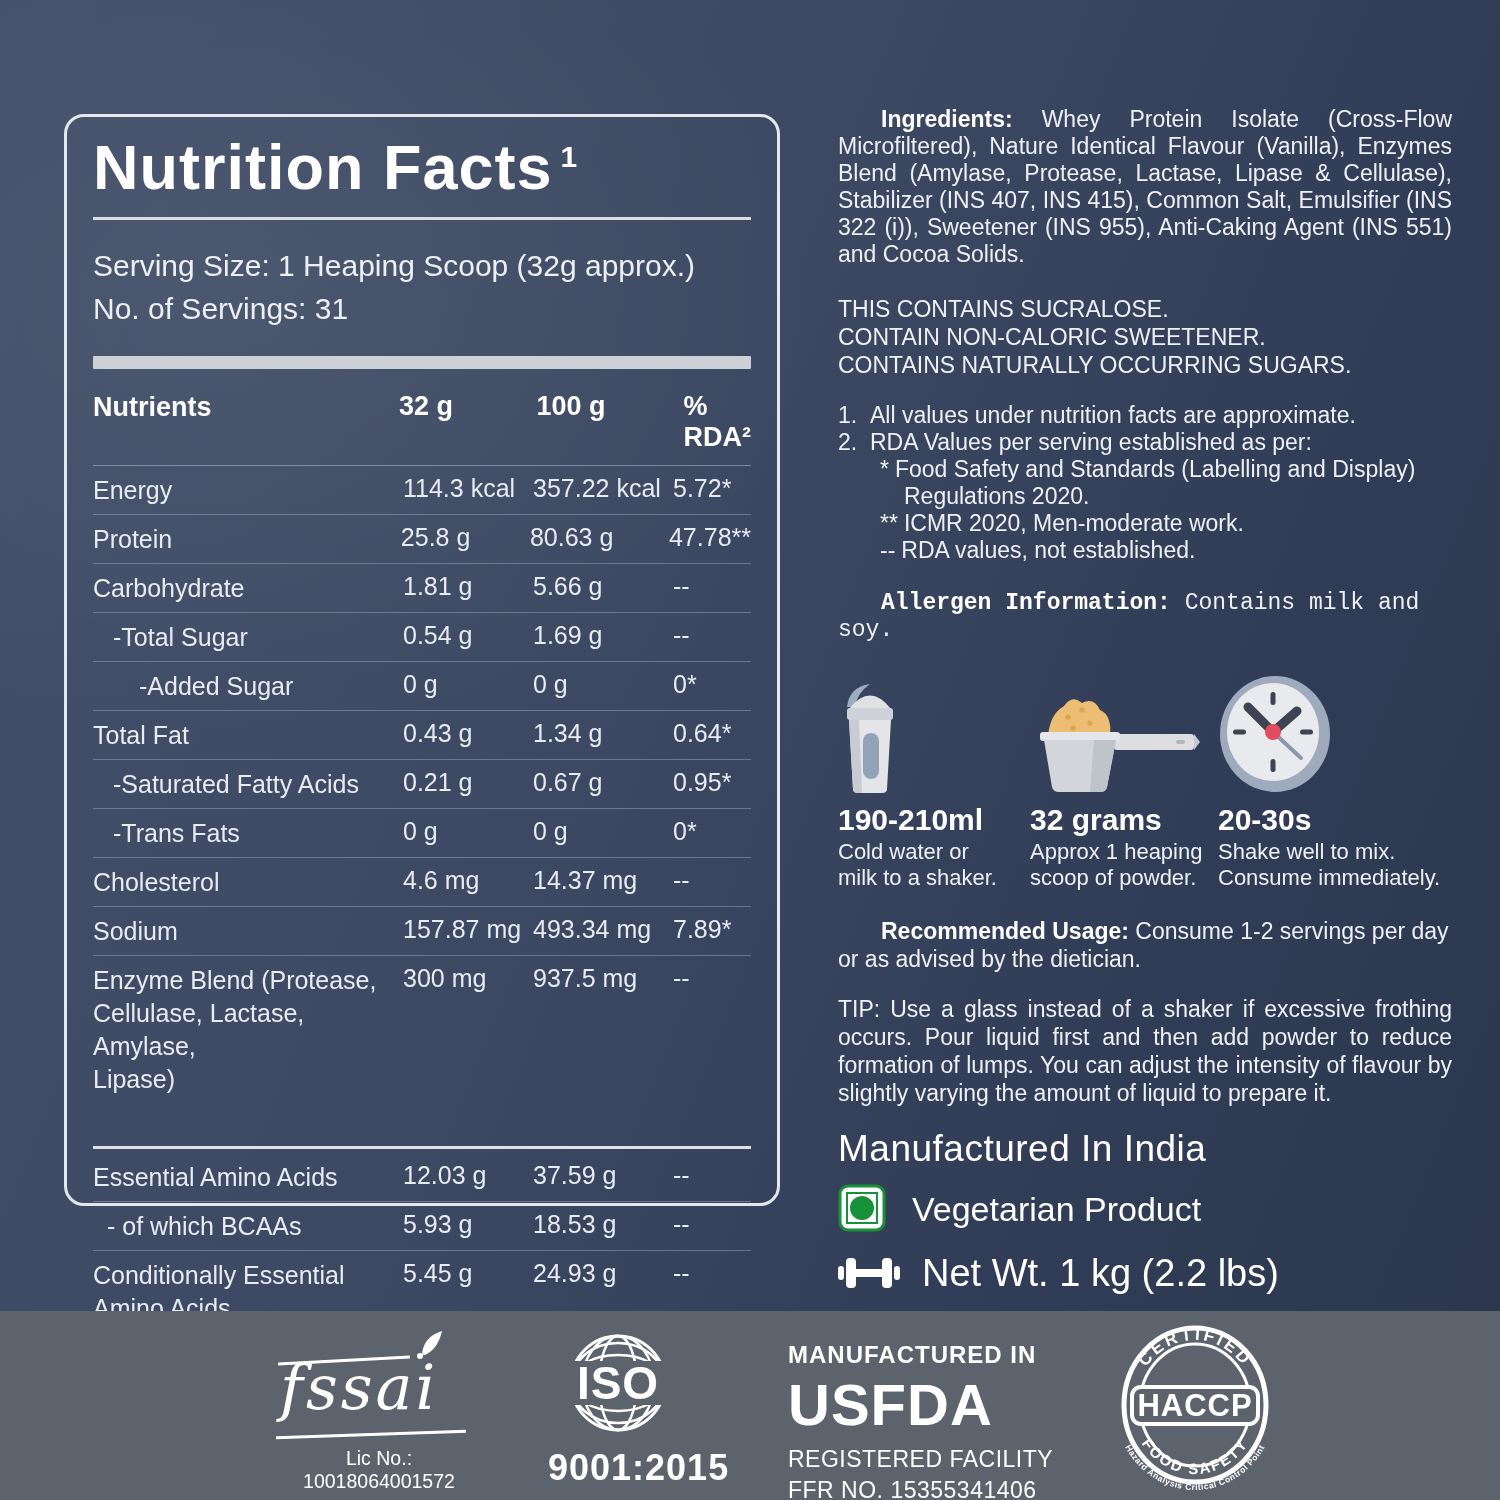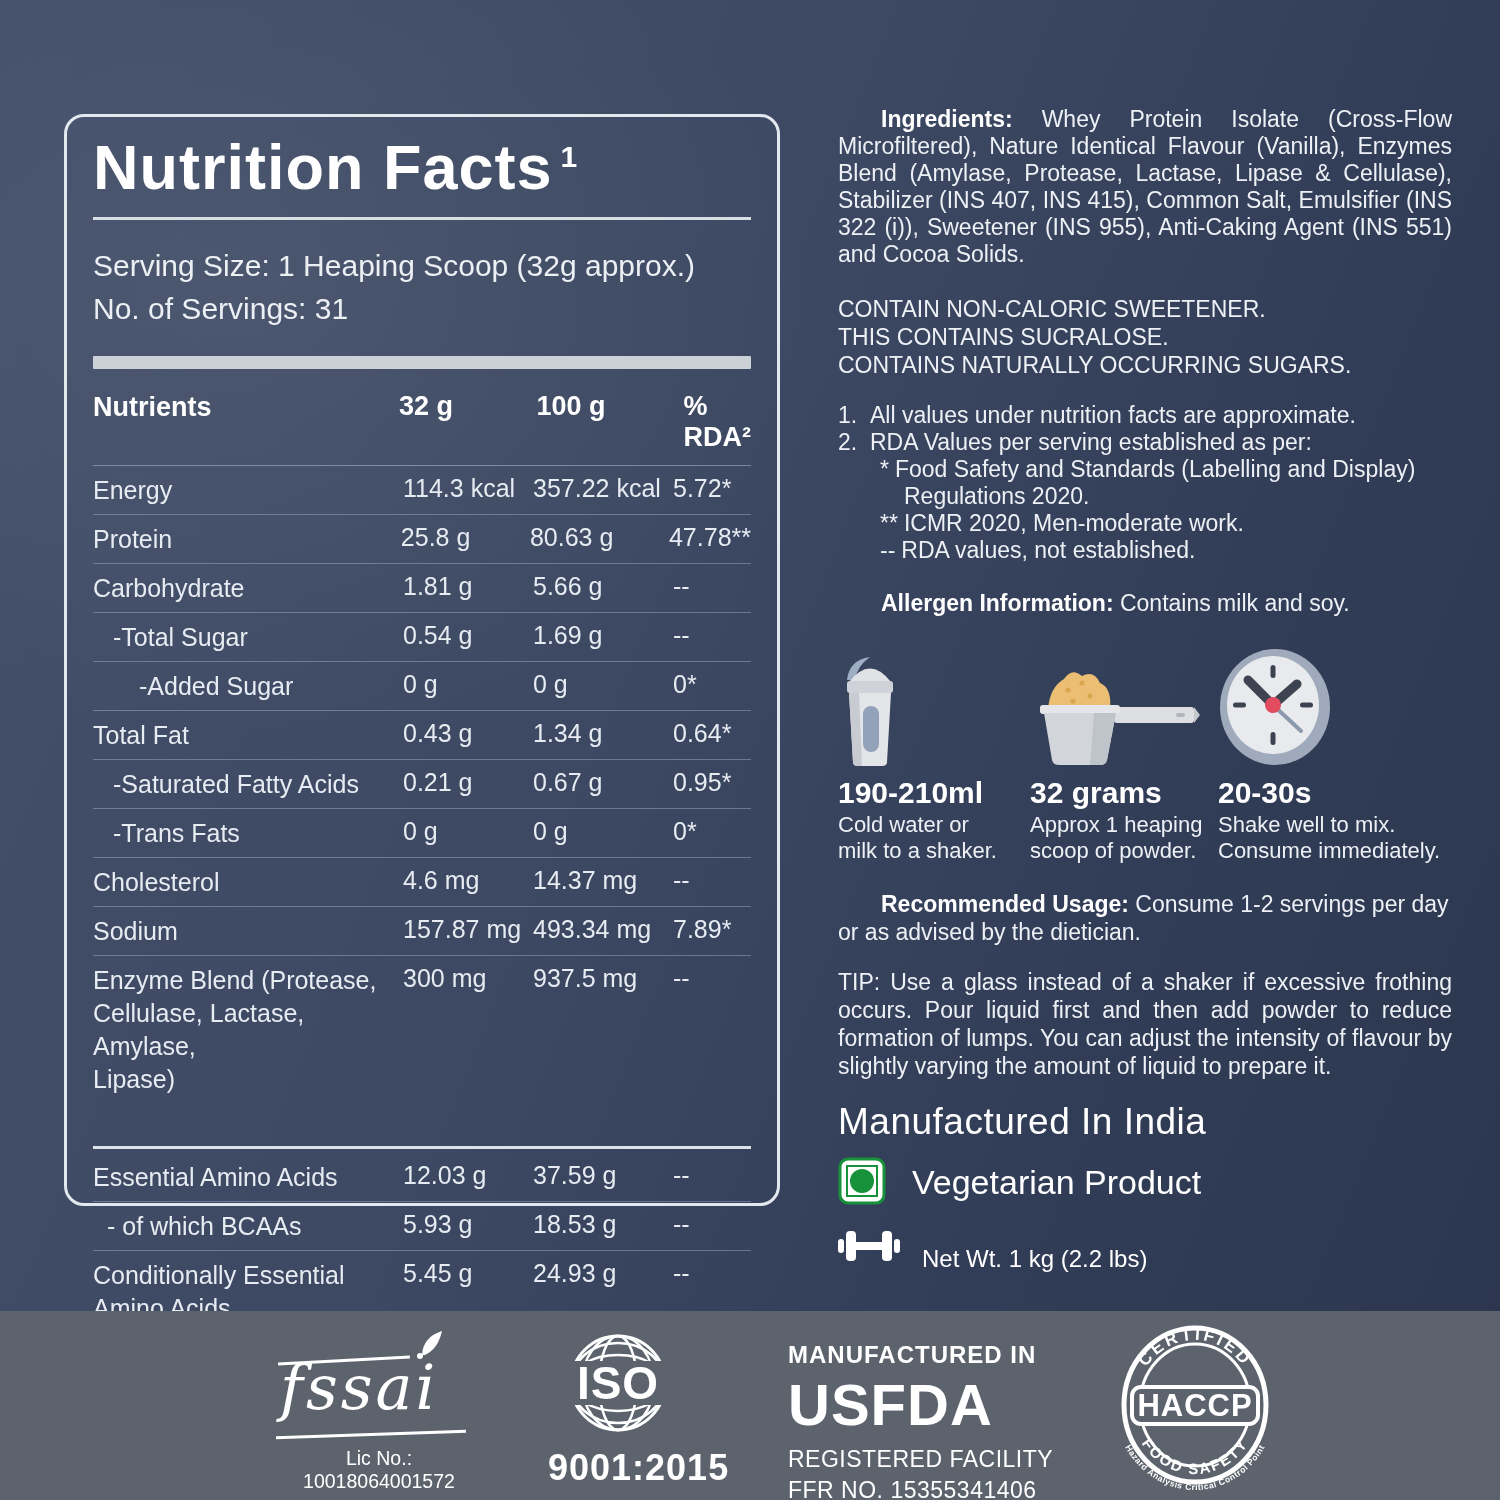--- a/index.html
+++ b/index.html
@@ -42,34 +42,34 @@
   
   .right { position:absolute; left:838px; top:106px; width:614px; font-size:23px; line-height:27px; color:#edf0f5; }
   .jp { text-align: justify; }
   .b { font-weight:bold; color:#ffffff;margin-left:43px; }
   .contains { margin-top:27px; line-height:28px; }
   .notes { margin-top:23px; line-height:27px; }
   .note { padding-left:44px; text-indent:-44px; }
   .note .marker { display:inline-block; width:32px; text-indent:0; }
   .note.sub { padding-left:66px; text-indent:-24px; }
   .note.sub .marker { width:auto; margin-right:6px; }
-  .allergen { margin-top:26px; }
+  .allergen { margin-top:26px;font-family:Liberation Mono, monospace; }
 
   .steps { display:flex; margin-top:30px; }
   .step { display:flex; flex-direction:column; }
   .step1 { width:192px; } .step2 { width:188px; } .step3 { width:234px; }
   .step-icon { height:120px; display:flex; align-items:flex-end; }
   .step-title { font-size:30px; font-weight:bold; color:#fff; margin-top:12px; }
   .step-desc { font-size:22px; line-height:26px; margin-top:6px; white-space:pre-line; }
 
   .recommended { margin-top:26px; line-height:28px; }
   .tip { margin-top:22px; line-height:28px; }
   .mfg { margin-top:28px; font-size:37px; color:#ffffff; letter-spacing:0.5px; }
   .vegrow { margin-top:22px; display:flex; align-items:center; gap:26px; font-size:34px; color:#fff; }
-  .netrow { margin-top:18px; display:flex; align-items:flex-end; gap:22px; font-size:24px; color:#fff; }
+  .netrow { margin-top:18px; display:flex; align-items:center; gap:22px; font-size:38px; color:#fff; }
 
   
   .footer { position:absolute; left:0; top:1311px; width:1500px; height:189px; background:#5d636d; }
   .fssai { position:absolute; left:272px; top:22px; width:214px; height:150px; color:#fff; }
   .fssai-topline { position:absolute; left:6px; top:26px; width:132px; height:3px; background:#fff; transform:rotate(-3deg); }
   .fssai-word { position:absolute; left:8px; top:18px; font-family:"DejaVu Serif", serif; font-style:italic; font-size:62px; letter-spacing:3px; }
   .fssai-leaf { position:absolute; left:142px; top:-4px; }
   .fssai-botline { position:absolute; left:4px; top:100px; width:190px; height:3px; background:#fff; transform:rotate(-2deg); }
   .fssai-lic { position:absolute; left:0; top:114px; width:214px; text-align:center; font-size:19.5px; }
   .iso { position:absolute; left:548px; top:20px; width:140px; text-align:center; color:#fff; }
@@ -197,22 +197,22 @@
       <div class="c3">18.28 g</div>
       <div class="c4">--</div>
     </div>
   </div>
 
   <div class="right">
 
     <p class="jp"><span class="b">Ingredients:</span> <span>Whey Protein Isolate (Cross-Flow Microfiltered), Nature Identical Flavour (Vanilla), Enzymes Blend (Amylase, Protease, Lactase, Lipase &amp; Cellulase), Stabilizer (INS 407, INS 415), Common Salt, Emulsifier (INS 322 (i)), Sweetener (INS 955), Anti-Caking Agent (INS 551) and Cocoa Solids.</span></p>
 
     <div class="contains">
+      <div>THIS CONTAINS SUCRALOSE.</div>
       <div>CONTAIN NON-CALORIC SWEETENER.</div>
-      <div>THIS CONTAINS SUCRALOSE.</div>
       <div>CONTAINS NATURALLY OCCURRING SUGARS.</div>
     </div>
 
     <div class="notes">
       <div class="note"><span class="marker">1.</span><span>All values under nutrition facts are approximate.</span></div>
       <div class="note"><span class="marker">2.</span><span>RDA Values per serving established as per:</span></div>
       <div class="note sub"><span class="marker">*</span><span>Food Safety and Standards (Labelling and Display) Regulations 2020.</span></div>
       <div class="note sub"><span class="marker">**</span><span>ICMR 2020, Men-moderate work.</span></div>
       <div class="note sub"><span class="marker">--</span><span>RDA values, not established.</span></div>
     </div>

